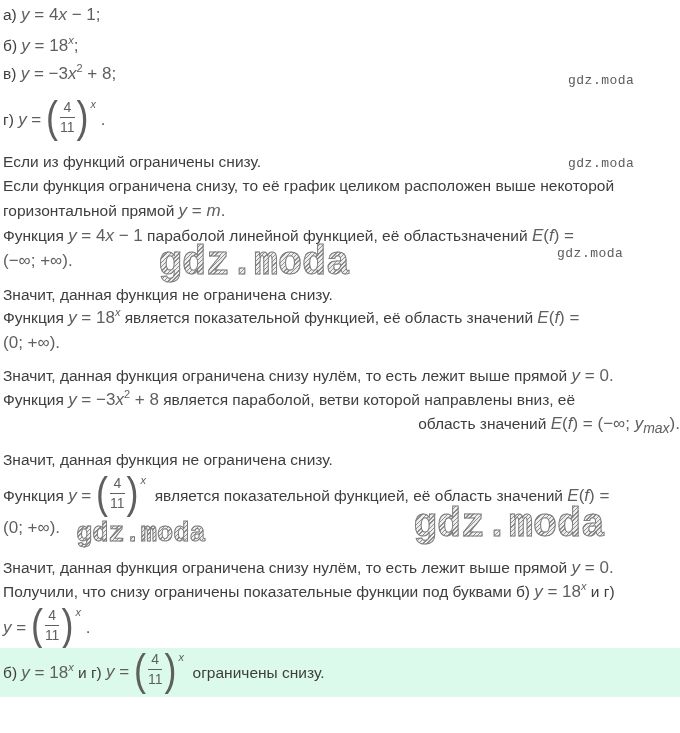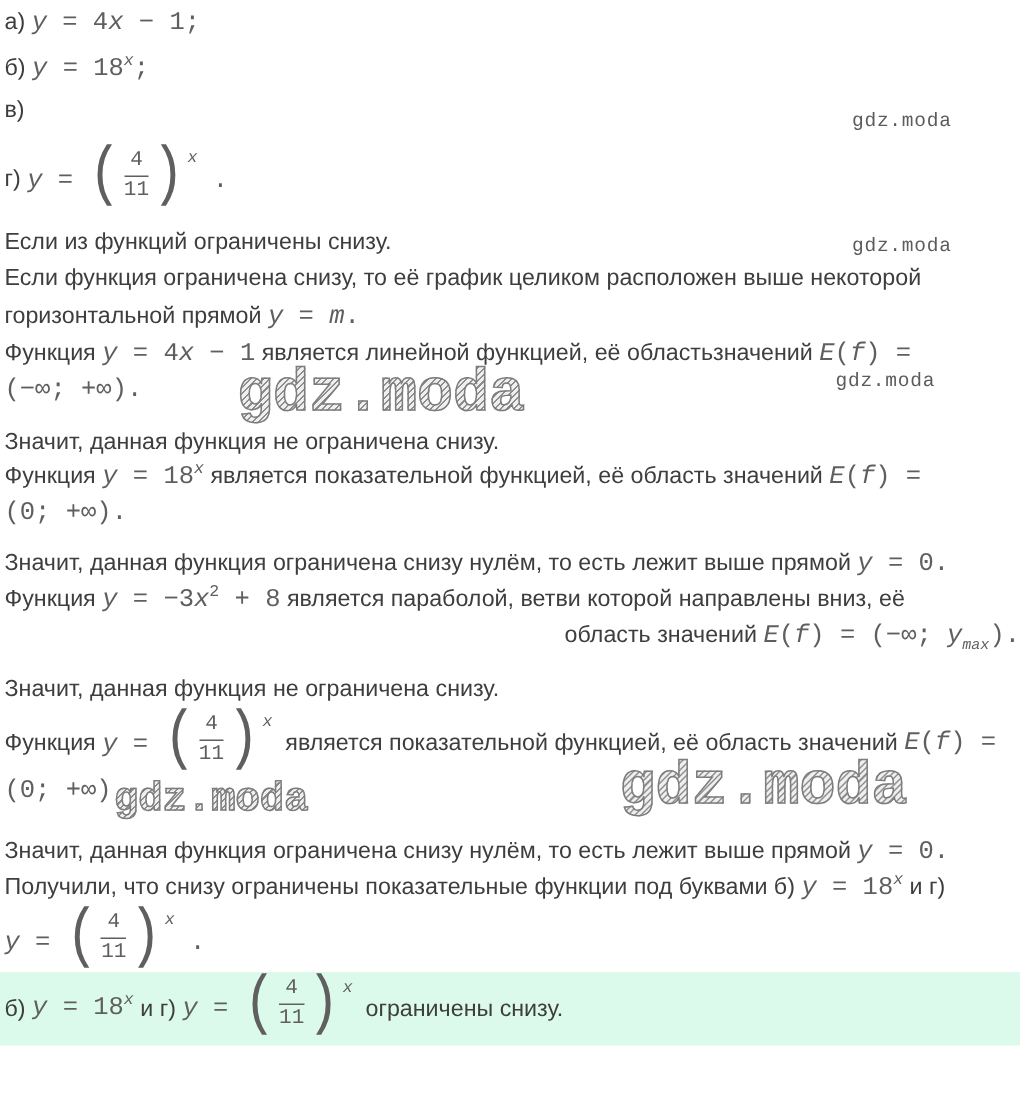--- a/index.html
+++ b/index.html
@@ -14,26 +14,26 @@
   .doc{position:absolute;inset:0;}
   .line{
     position:absolute;left:3px;right:0;
     display:flex;align-items:baseline;
     white-space:pre;
     font-size:15.5px;line-height:20px;
   }
   .line.tall{height:50px;align-items:center;}
   .t{font-family:"Liberation Sans",sans-serif;color:var(--text);}
   .math{
-    font-family:Liberation Mono, monospace;
+    font-family:Liberation Sans, sans-serif;
     font-size:17px;color:var(--math);font-style:normal;
   }
   .math .mi{font-style:italic;}
   .math .sup{font-size:11px;vertical-align:super;line-height:0;}
-  .math .sub{font-size:10px;vertical-align:sub;line-height:0;}
+  .math .sub{font-size:14px;vertical-align:sub;line-height:0;}
   .math .supBig{font-size:11px;position:relative;top:-16px;line-height:0;margin-left:2px;}
   .math .frac{
     display:inline-flex;flex-direction:column;align-items:center;
     vertical-align:middle;font-size:14px;line-height:1.2;
     padding:0 2px;position:relative;top:-3px;
   }
   .math .fbar{height:0;border-top:1px solid currentColor;align-self:stretch;margin:1px 0;}
   .math .bigp{
     display:inline-block;font-size:36px;font-weight:300;
     transform:scaleY(1.22);line-height:1;vertical-align:middle;
@@ -59,26 +59,26 @@
   }
   .wm.large{font-size:40px;}
   .wm.medium{font-size:27px;}
 </style>
 </head>
 <body style="background: rgb(255, 255, 255);">
 
 <div class="doc">
     <div class="line" style="top: 5px;"><span class="t">а) </span><span class="math"><span class="mi">y</span><span> = 4</span><span class="mi">x</span><span> − 1;</span></span></div>
     <div class="line" style="top: 36px;"><span class="t">б) </span><span class="math"><span class="mi">y</span><span> = 18</span><span class="sup"><span class="mi">x</span></span><span>;</span></span></div>
-    <div class="line" style="top: 64px;"><span class="t">в) </span></div>
+    <div class="line" style="top: 64px;"><span class="t">в) </span><span class="math"><span class="mi">y</span><span> = −3</span><span class="mi">x</span><span class="sup"><span>2</span></span><span> + 8;</span></span></div>
     <div class="line tall" style="top: 95px;"><span class="t">г) </span><span class="math"><span class="mi">y</span><span> = </span><span class="bigp">(</span><span class="frac"><span><span>4</span></span><span class="fbar"></span><span><span>11</span></span></span><span class="bigp">)</span><span class="supBig"><span class="mi">x</span></span><span> .</span></span></div>
     <div class="line" style="top: 152px;"><span class="t">Если из функций ограничены снизу.</span></div>
     <div class="line" style="top: 201px;"><span class="t">горизонтальной прямой </span><span class="math"><span class="mi">y</span><span> = </span><span class="mi">m</span><span>.</span></span></div>
     <div class="line" style="top: 176px;"><span class="t">Если функция ограничена снизу, то её график целиком расположен выше некоторой</span></div>
-    <div class="line" style="top: 226px;"><span class="t">Функция </span><span class="math"><span class="mi">y</span><span> = 4</span><span class="mi">x</span><span> − 1</span></span><span class="t"> является линейной функцией, её областьзначений </span><span class="math"><span class="mi">E</span><span>(</span><span class="mi">f</span><span>)</span><span> =</span></span></div>
+    <div class="line" style="top: 226px;"><span class="t">Функция </span><span class="math"><span class="mi">y</span><span> = 4</span><span class="mi">x</span><span> − 1</span></span><span class="t"> параболой линейной функцией, её областьзначений </span><span class="math"><span class="mi">E</span><span>(</span><span class="mi">f</span><span>)</span><span> =</span></span></div>
     <div class="line" style="top: 251px;"><span class="math"><span>(</span><span>−∞; +∞</span><span>)</span><span>.</span></span></div>
     <div class="line" style="top: 285px;"><span class="t">Значит, данная функция не ограничена снизу.</span></div>
     <div class="line" style="top: 308px;"><span class="t">Функция </span><span class="math"><span class="mi">y</span><span> = 18</span><span class="sup"><span class="mi">x</span></span></span><span class="t"> является показательной функцией, её область значений </span><span class="math"><span class="mi">E</span><span>(</span><span class="mi">f</span><span>)</span><span> =</span></span></div>
     <div class="line" style="top: 333px;"><span class="math"><span>(</span><span>0; +∞</span><span>)</span><span>.</span></span></div>
     <div class="line" style="top: 366px;"><span class="t">Значит, данная функция ограничена снизу нулём, то есть лежит выше прямой </span><span class="math"><span class="mi">y</span><span> = 0.</span></span></div>
     <div class="line" style="top: 390px;"><span class="t">Функция </span><span class="math"><span class="mi">y</span><span> = −3</span><span class="mi">x</span><span class="sup"><span>2</span></span><span> + 8</span></span><span class="t"> является параболой, ветви которой направлены вниз, её</span></div>
     <div class="line" style="top: 414px; justify-content: flex-end;"><span class="t">область значений </span><span class="math"><span class="mi">E</span><span>(</span><span class="mi">f</span><span>)</span><span> = </span><span>(</span><span>−∞; </span><span class="mi">y</span><span class="sub"><span class="mi">max</span></span><span>)</span><span>.</span></span></div>
     <div class="line" style="top: 450px;"><span class="t">Значит, данная функция не ограничена снизу.</span></div>
     <div class="line tall" style="top: 471px;"><span class="t">Функция </span><span class="math"><span class="mi">y</span><span> = </span><span class="bigp">(</span><span class="frac"><span><span>4</span></span><span class="fbar"></span><span><span>11</span></span></span><span class="bigp">)</span><span class="supBig"><span class="mi">x</span></span></span><span class="t">  является показательной функцией, её область значений </span><span class="math"><span class="mi">E</span><span>(</span><span class="mi">f</span><span>)</span><span> =</span></span></div>
     <div class="line" style="top: 518px;"><span class="math"><span>(</span><span>0; +∞</span><span>)</span><span>.</span></span></div>

